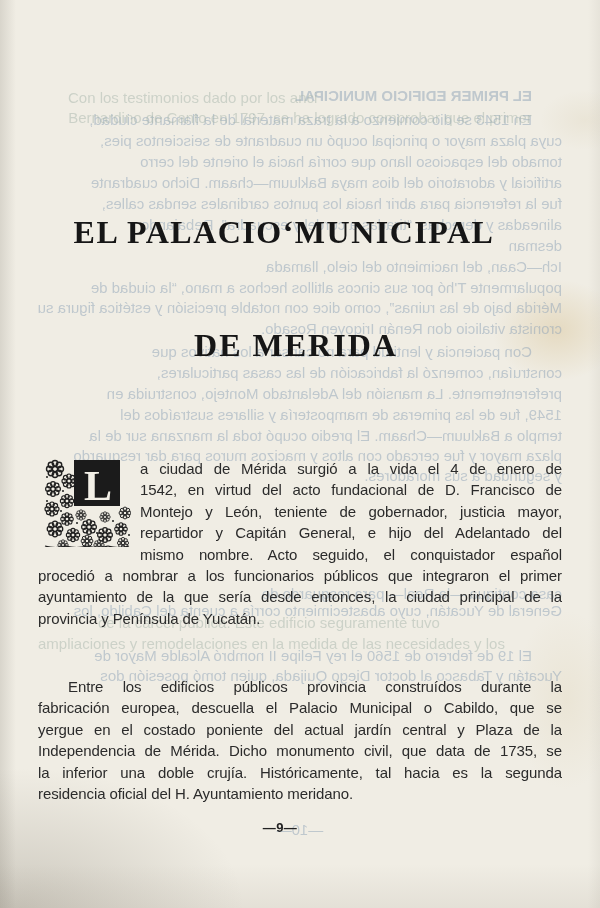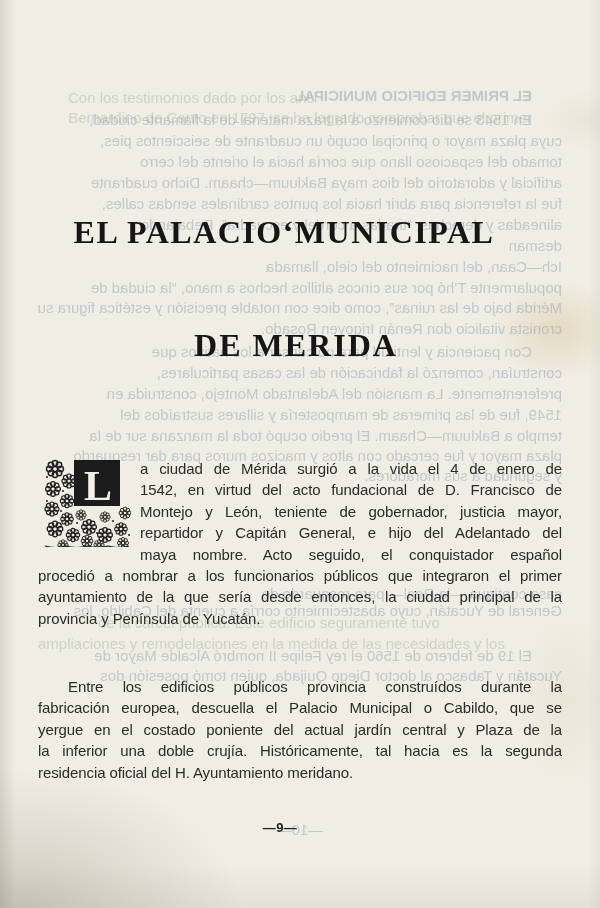--- a/index.html
+++ b/index.html
@@ -148,29 +148,30 @@
             <circle cx="70" cy="62" r="1"></circle>
               <circle cx="86" cy="76" r="1"></circle>
           </g>
           <path d="M2 87 c7 2 14 2 21 0 c7 2 14 2 21 0 c7 2 14 2 21 0 c7 2 14 2 21 0" fill="none" stroke="#222" stroke-width="1.2"></path>
         </svg>
       </span>
     <div class="tline">a ciudad de Mérida surgió a la vida el 4 de enero de</div>
         <div class="tline">1542, en virtud del acto fundacional de D. Francisco de</div>
         <div class="tline">Montejo y León, teniente de gobernador, justicia mayor,</div>
         <div class="tline">repartidor y Capitán General, e hijo del Adelantado del</div>
-        <div class="tline">maya nombre. Acto seguido, el conquistador español</div>
+        <div class="tline">mismo nombre. Acto seguido, el conquistador español</div>
         <div class="tline">procedió a nombrar a los funcionarios públicos que integraron el primer</div>
         <div class="tline">ayuntamiento de la que sería desde entonces, la ciudad principal de la</div>
         <div class="tline last">provincia y Península de Yucatán.</div>
       </div>
 
     <div class="para para-2">
         <div class="tline" style="text-indent: 30px;">Entre los edificios públicos provincia construídos durante la</div>
         <div class="tline">fabricación europea, descuella el Palacio Municipal o Cabildo, que se</div>
         <div class="tline">yergue en el costado poniente del actual jardín central y Plaza de la</div>
+        <div class="tline">Independencia de Mérida. Dicho monumento civil, que data de 1735, se</div>
         <div class="tline">la inferior una doble crujía. Históricamente, tal hacia es la segunda</div>
         <div class="tline last">residencia oficial del H. Ayuntamiento meridano.</div>
       </div>
 
     <div class="pagenum">—9—</div>
   </div>
 </div>
 
 </body></html>

